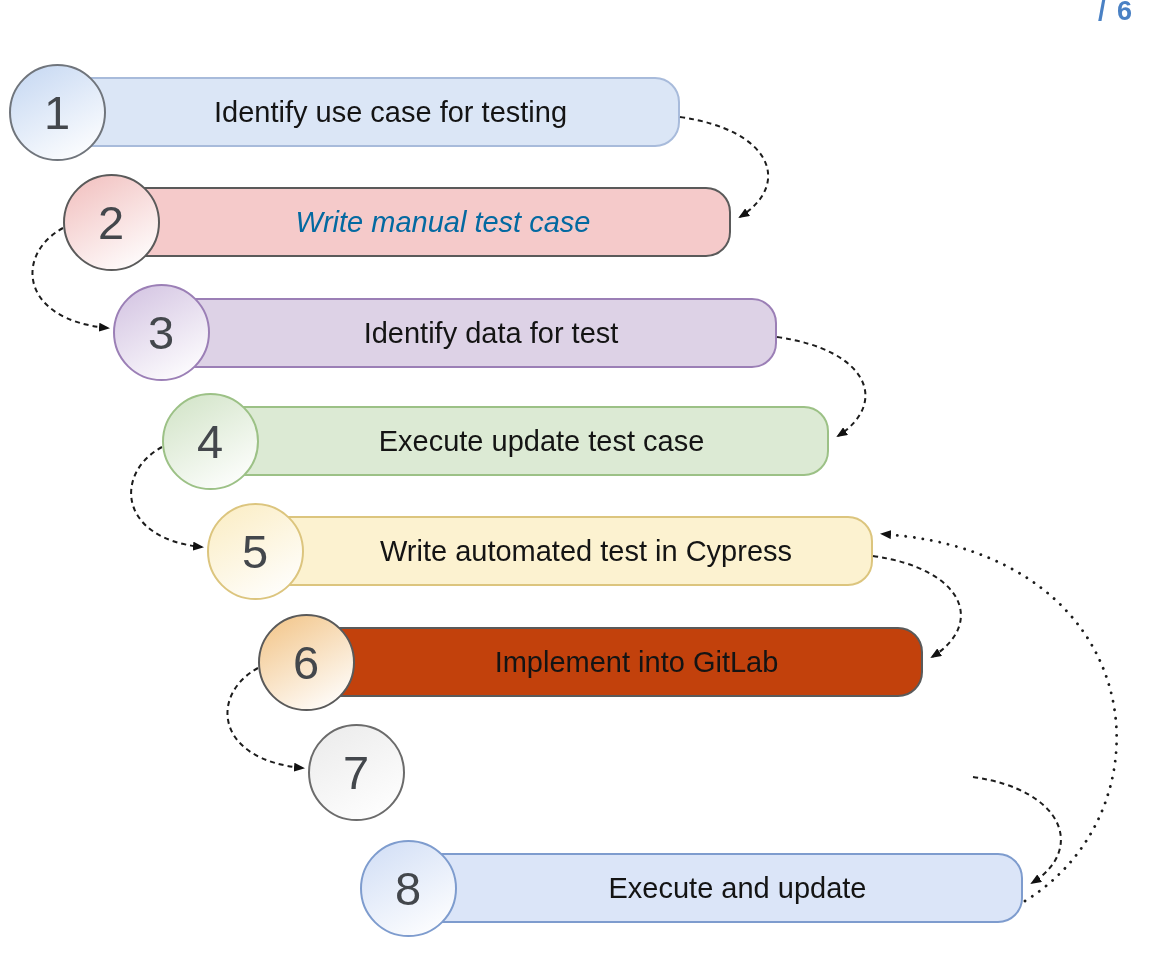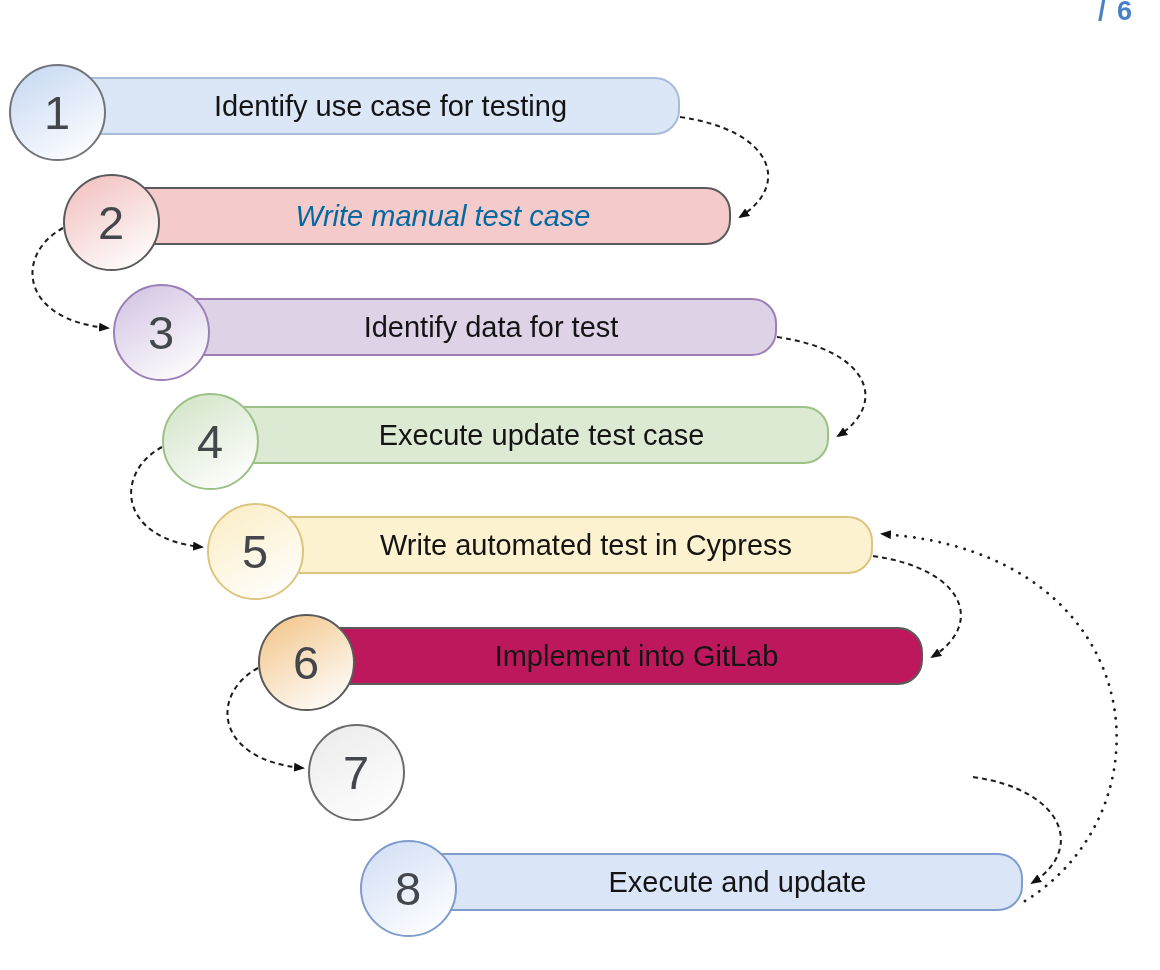--- a/index.html
+++ b/index.html
@@ -1,21 +1,21 @@
 <!DOCTYPE html>
 <html><head>
 <meta charset="utf-8">
 <style>
   html,body{margin:0;padding:0;background:#ffffff;}
   .canvas{
     position:relative;width:1160px;height:970px;background:#ffffff;overflow:hidden;
     font-family:"Liberation Sans", sans-serif;
   }
   .pill{
-    position:absolute;height:58px;border-radius:25px;border:2px solid #999;
+    position:absolute;height:70px;border-radius:25px;border:2px solid #999;
     display:flex;align-items:center;justify-content:center;
     box-sizing:border-box;padding-left:44px;z-index:1;
   }
   .pill-label{font-size:29px;color:#141414;white-space:nowrap;}
   .circle{
     position:absolute;width:97px;height:97px;border-radius:50%;
     border:2px solid #999;box-sizing:border-box;
     display:flex;align-items:center;justify-content:center;z-index:3;
   }
   .circle-number{font-size:47px;color:#43474c;line-height:1;}
@@ -70,21 +70,21 @@
     </div>
     <div class="circle" style="left: 161.5px; top: 392.5px; background: linear-gradient(150deg, rgb(212, 229, 202) 8%, rgb(255, 255, 255) 95%); border-color: rgb(156, 193, 134);">
       <span class="circle-number" style="color: rgb(67, 71, 76);">4</span>
     </div>
     <div class="pill" style="left: 255px; top: 516px; width: 618px; background: rgb(252, 242, 208); border-color: rgb(220, 197, 126); text-align: center;">
       <span class="pill-label" style="color: rgb(20, 20, 20);">Write automated test in Cypress</span>
     </div>
     <div class="circle" style="left: 206.5px; top: 502.5px; background: linear-gradient(150deg, rgb(251, 238, 199) 8%, rgb(255, 255, 255) 95%); border-color: rgb(220, 197, 126);">
       <span class="circle-number" style="color: rgb(67, 71, 76);">5</span>
     </div>
-    <div class="pill" style="left: 306px; top: 627px; width: 617px; background: #be185d; border-color: rgb(90, 90, 90);">
+    <div class="pill" style="left: 306px; top: 627px; width: 617px; background: #c2410c; border-color: rgb(90, 90, 90);">
       <span class="pill-label" style="color: rgb(20, 20, 20);">Implement into GitLab</span>
     </div>
     <div class="circle" style="left: 257.5px; top: 613.5px; background: linear-gradient(150deg, rgb(243, 200, 143) 8%, rgb(255, 255, 255) 95%); border-color: rgb(90, 90, 90);">
       <span class="circle-number" style="color: rgb(67, 71, 76);">6</span>
     </div>
     <div class="circle" style="left: 307.5px; top: 723.5px; background: linear-gradient(150deg, rgb(236, 236, 236) 8%, rgb(255, 255, 255) 95%); border-color: rgb(107, 107, 107);">
       <span class="circle-number" style="color: rgb(67, 71, 76);">7</span>
     </div>
     <div class="pill" style="left: 408px; top: 853px; width: 615px; background: rgb(219, 229, 248); border-color: rgb(126, 156, 206);">
       <span class="pill-label" style="color: rgb(20, 20, 20);">Execute and update</span>

